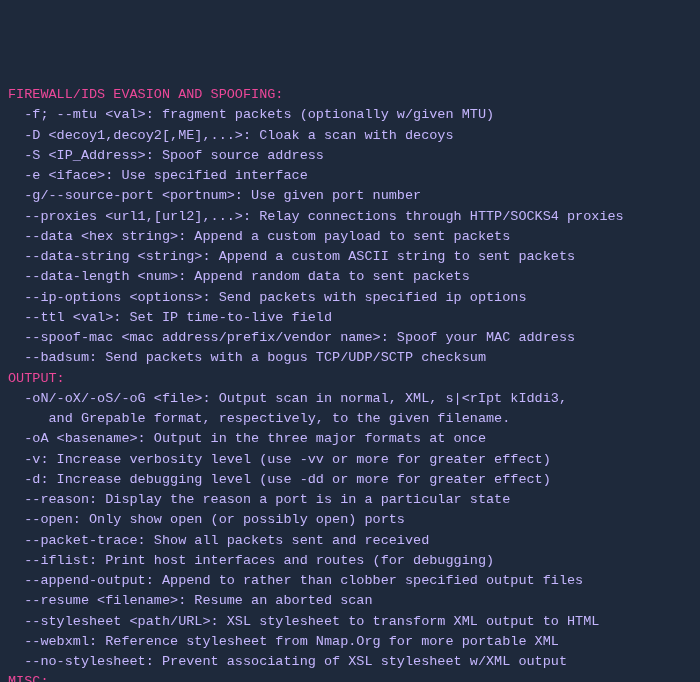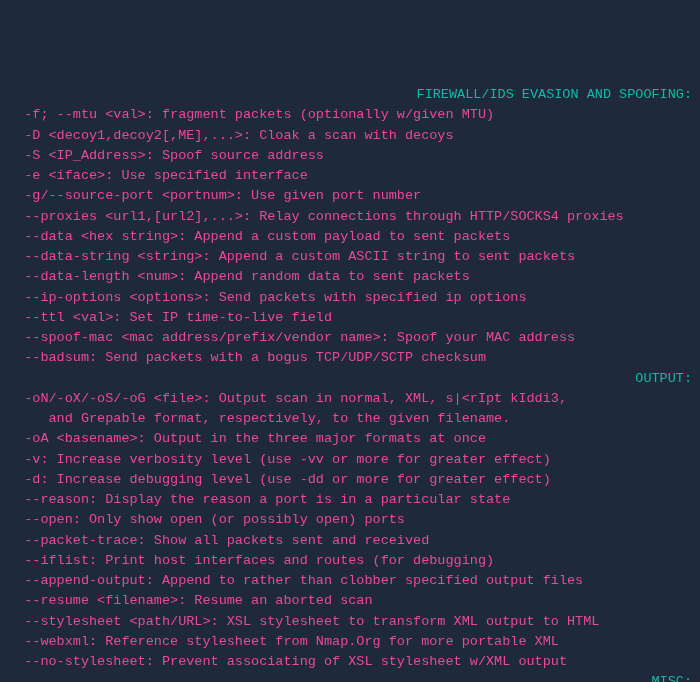--- a/index.html
+++ b/index.html
@@ -13,25 +13,24 @@
       font-family: 'Consolas', 'Monaco', 'Courier New', monospace;
       font-size: 13.5px;
       line-height: 1.5;
       padding: 4px 8px;
       white-space: pre;
       width: 700px;
       height: 682px;
       overflow: hidden;
     }
     .section-header {
-      color: #14b8a6;
-      text-align: right;
+      color: #ec4899;
     }
     .option-line {
-      color: #ec4899;
+      color: #c4b5fd;
     }
   </style>
 </head>
 <body>
 
 
 
 <div id="terminal-output"><div class="section-header">FIREWALL/IDS EVASION AND SPOOFING:</div><div class="option-line">  -f; --mtu &lt;val&gt;: fragment packets (optionally w/given MTU)</div><div class="option-line">  -D &lt;decoy1,decoy2[,ME],...&gt;: Cloak a scan with decoys</div><div class="option-line">  -S &lt;IP_Address&gt;: Spoof source address</div><div class="option-line">  -e &lt;iface&gt;: Use specified interface</div><div class="option-line">  -g/--source-port &lt;portnum&gt;: Use given port number</div><div class="option-line">  --proxies &lt;url1,[url2],...&gt;: Relay connections through HTTP/SOCKS4 proxies</div><div class="option-line">  --data &lt;hex string&gt;: Append a custom payload to sent packets</div><div class="option-line">  --data-string &lt;string&gt;: Append a custom ASCII string to sent packets</div><div class="option-line">  --data-length &lt;num&gt;: Append random data to sent packets</div><div class="option-line">  --ip-options &lt;options&gt;: Send packets with specified ip options</div><div class="option-line">  --ttl &lt;val&gt;: Set IP time-to-live field</div><div class="option-line">  --spoof-mac &lt;mac address/prefix/vendor name&gt;: Spoof your MAC address</div><div class="option-line">  --badsum: Send packets with a bogus TCP/UDP/SCTP checksum</div><div class="section-header">OUTPUT:</div><div class="option-line">  -oN/-oX/-oS/-oG &lt;file&gt;: Output scan in normal, XML, s|&lt;rIpt kIddi3,</div><div class="option-line">     and Grepable format, respectively, to the given filename.</div><div class="option-line">  -oA &lt;basename&gt;: Output in the three major formats at once</div><div class="option-line">  -v: Increase verbosity level (use -vv or more for greater effect)</div><div class="option-line">  -d: Increase debugging level (use -dd or more for greater effect)</div><div class="option-line">  --reason: Display the reason a port is in a particular state</div><div class="option-line">  --open: Only show open (or possibly open) ports</div><div class="option-line">  --packet-trace: Show all packets sent and received</div><div class="option-line">  --iflist: Print host interfaces and routes (for debugging)</div><div class="option-line">  --append-output: Append to rather than clobber specified output files</div><div class="option-line">  --resume &lt;filename&gt;: Resume an aborted scan</div><div class="option-line">  --stylesheet &lt;path/URL&gt;: XSL stylesheet to transform XML output to HTML</div><div class="option-line">  --webxml: Reference stylesheet from Nmap.Org for more portable XML</div><div class="option-line">  --no-stylesheet: Prevent associating of XSL stylesheet w/XML output</div><div class="section-header">MISC:</div></div>
 
 

